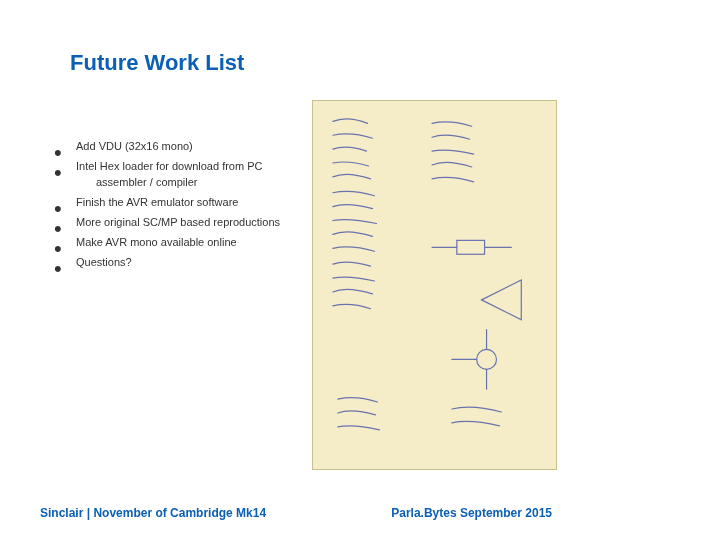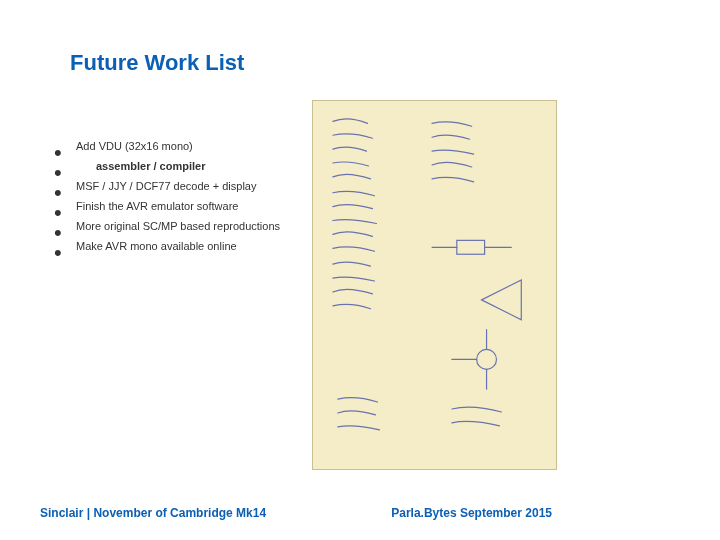--- a/index.html
+++ b/index.html
@@ -49,21 +49,20 @@
     content: "•";
     position: absolute;
     left: 2px;
     top: -2px;
     font-size: 22px;
     color: #333;
   }
   .indent {
     display: block;
     padding-left: 20px;
-    font-weight: bold;
   }
   .q-block {
     margin-top: 26px;
   }
   .image-placeholder {
     position: absolute;
     right: 35px;
     top: 100px;
     width: 245px;
     height: 370px;
@@ -94,36 +93,39 @@
 <div class="slide">
 
   <div class="title">Future Work List</div>
 
   <div class="content">
     <ul class="bullets">
       <li>
         <span>Add VDU (32x16 mono)</span>
       </li>
       <li>
+        <span>Intel Hex loader for download from PC</span>
         <span class="indent">assembler / compiler</span>
-      </li>
-      <li>
-        <span>MSF / JJY / DCF77 decode + display</span>
       </li>
       <li>
         <span>Finish the AVR emulator software</span>
       </li>
       <li>
         <span>More original SC/MP based reproductions</span>
       </li>
       <li>
         <span>Make AVR mono available online</span>
       </li>
     </ul>
 
+    <ul class="bullets q-block">
+      <li>
+        <span>Questions?</span>
+      </li>
+    </ul>
   </div>
 
   <div class="image-placeholder" title="handwritten-notes-sketch">
     <svg viewBox="0 0 245 370">
       <rect x="0" y="0" width="245" height="370" fill="#f5edc7"></rect>
 
       <g stroke="#3a4aa8" stroke-width="1.2" fill="none" stroke-linecap="round" opacity="0.75">
         <path d="M20 20 q15 -6 35 2 M20 34 q18 -4 40 3 M20 48 q14 -5 34 2 M20 62 q16 -3 36 3 M20 76 q14 -6 38 2"></path>
         <path d="M20 92 q18 -4 42 3 M20 106 q14 -5 40 2 M20 120 q16 -3 44 3 M20 134 q14 -6 40 2 M20 148 q18 -4 42 3"></path>
         <path d="M20 164 q14 -5 38 2 M20 178 q16 -3 42 3 M20 192 q14 -6 40 2 M20 206 q18 -4 38 3"></path>

